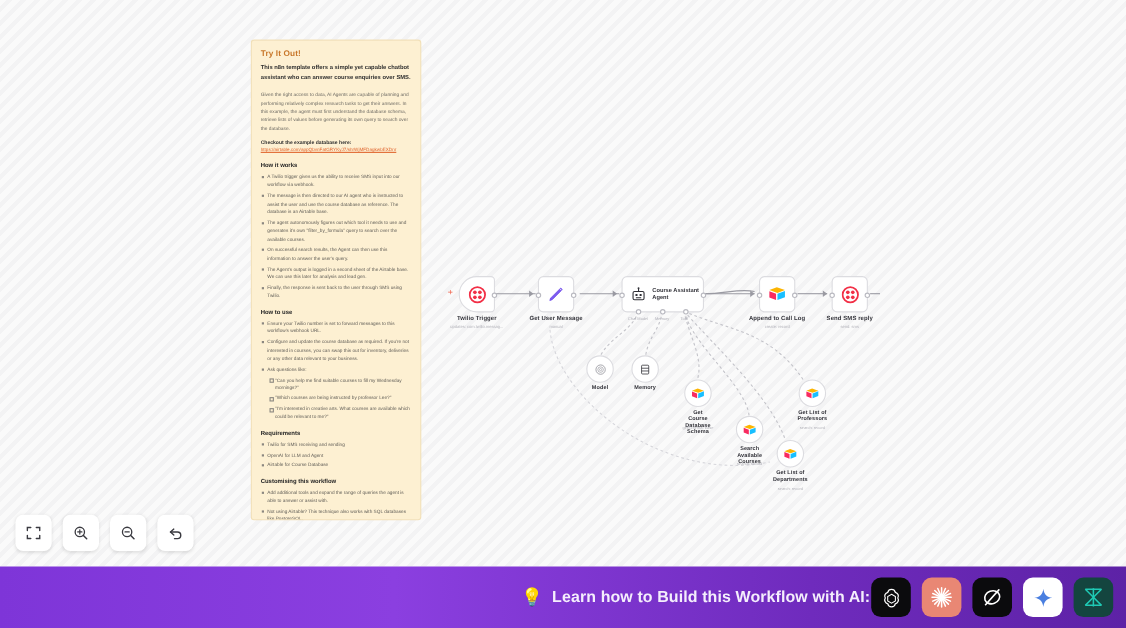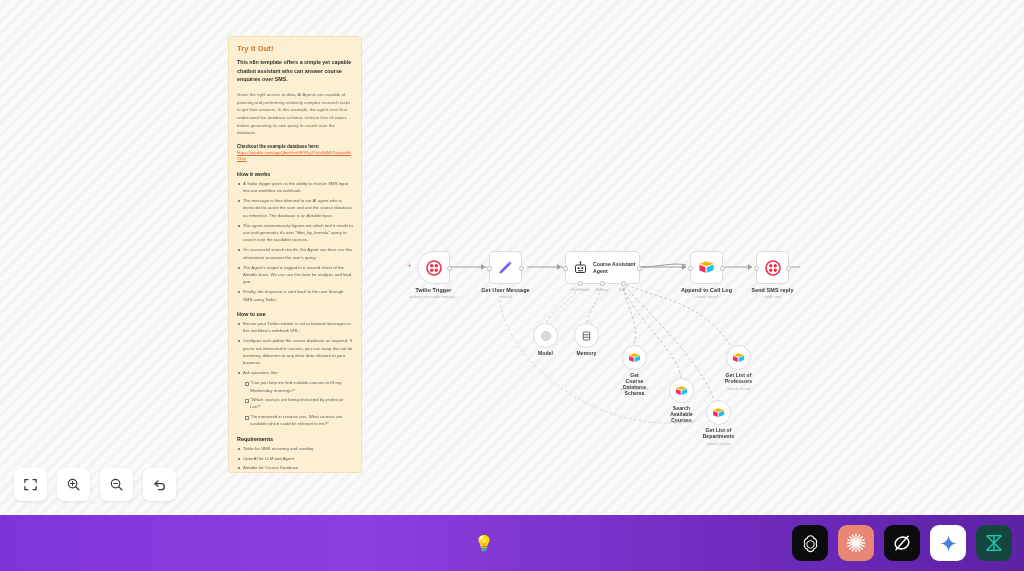--- a/index.html
+++ b/index.html
@@ -20,21 +20,21 @@
       #f3f3f4 0px, #f3f3f4 4px,
       #fafafa 4px, #fafafa 9px
     );
     overflow: hidden;
   }
 
   
   #sticky {
     position: absolute;
     left: 228px; top: 36px;
-    width: 134px; height: 437px;
+    width: 155px; height: 437px;
     background: #fdf0d2;
     border: 1px solid #f2e0b8;
     border-radius: 3px;
     padding: 7px 8px 0 8px;
     overflow: hidden;
     color: #3a3a3a;
   }
   #sticky .s-title {
     color: #c8772a;
     font-size: 7.5px;
@@ -514,20 +514,21 @@
         <path d="M4.5 10 H14 A4.5 4.5 0 0 1 14 19 H10" fill="none" stroke="#3a3a40" stroke-width="1.9" stroke-linecap="round"></path>
       </svg>
     </button>
   </div>
 </div>
 
 <div id="banner">
 
   <div id="banner-center">
     <span style="font-size:16px;">💡</span>
+    <span id="banner-text">Learn how to Build this Workflow with AI:</span>
   </div>
 
   <div id="logo-row">
     <div class="ailogo" style="background:#0b0b0d;">
       <svg width="21" height="21" viewBox="0 0 24 24">
         <path d="M12 3.2 a4 4 0 0 1 3.9 3 a4 4 0 0 1 2.6 6 a4 4 0 0 1 -2.6 6 a4 4 0 0 1 -7.8 0 a4 4 0 0 1 -2.6 -6 a4 4 0 0 1 2.6 -6 a4 4 0 0 1 3.9 -3 z" fill="none" stroke="#ffffff" stroke-width="1.3"></path>
         <path d="M12 8.3 L16 10.6 V15.2 L12 17.5 L8 15.2 V10.6 Z" fill="none" stroke="#ffffff" stroke-width="1.1"></path>
       </svg>
     </div>
     <div class="ailogo" style="background:#e98774;">

